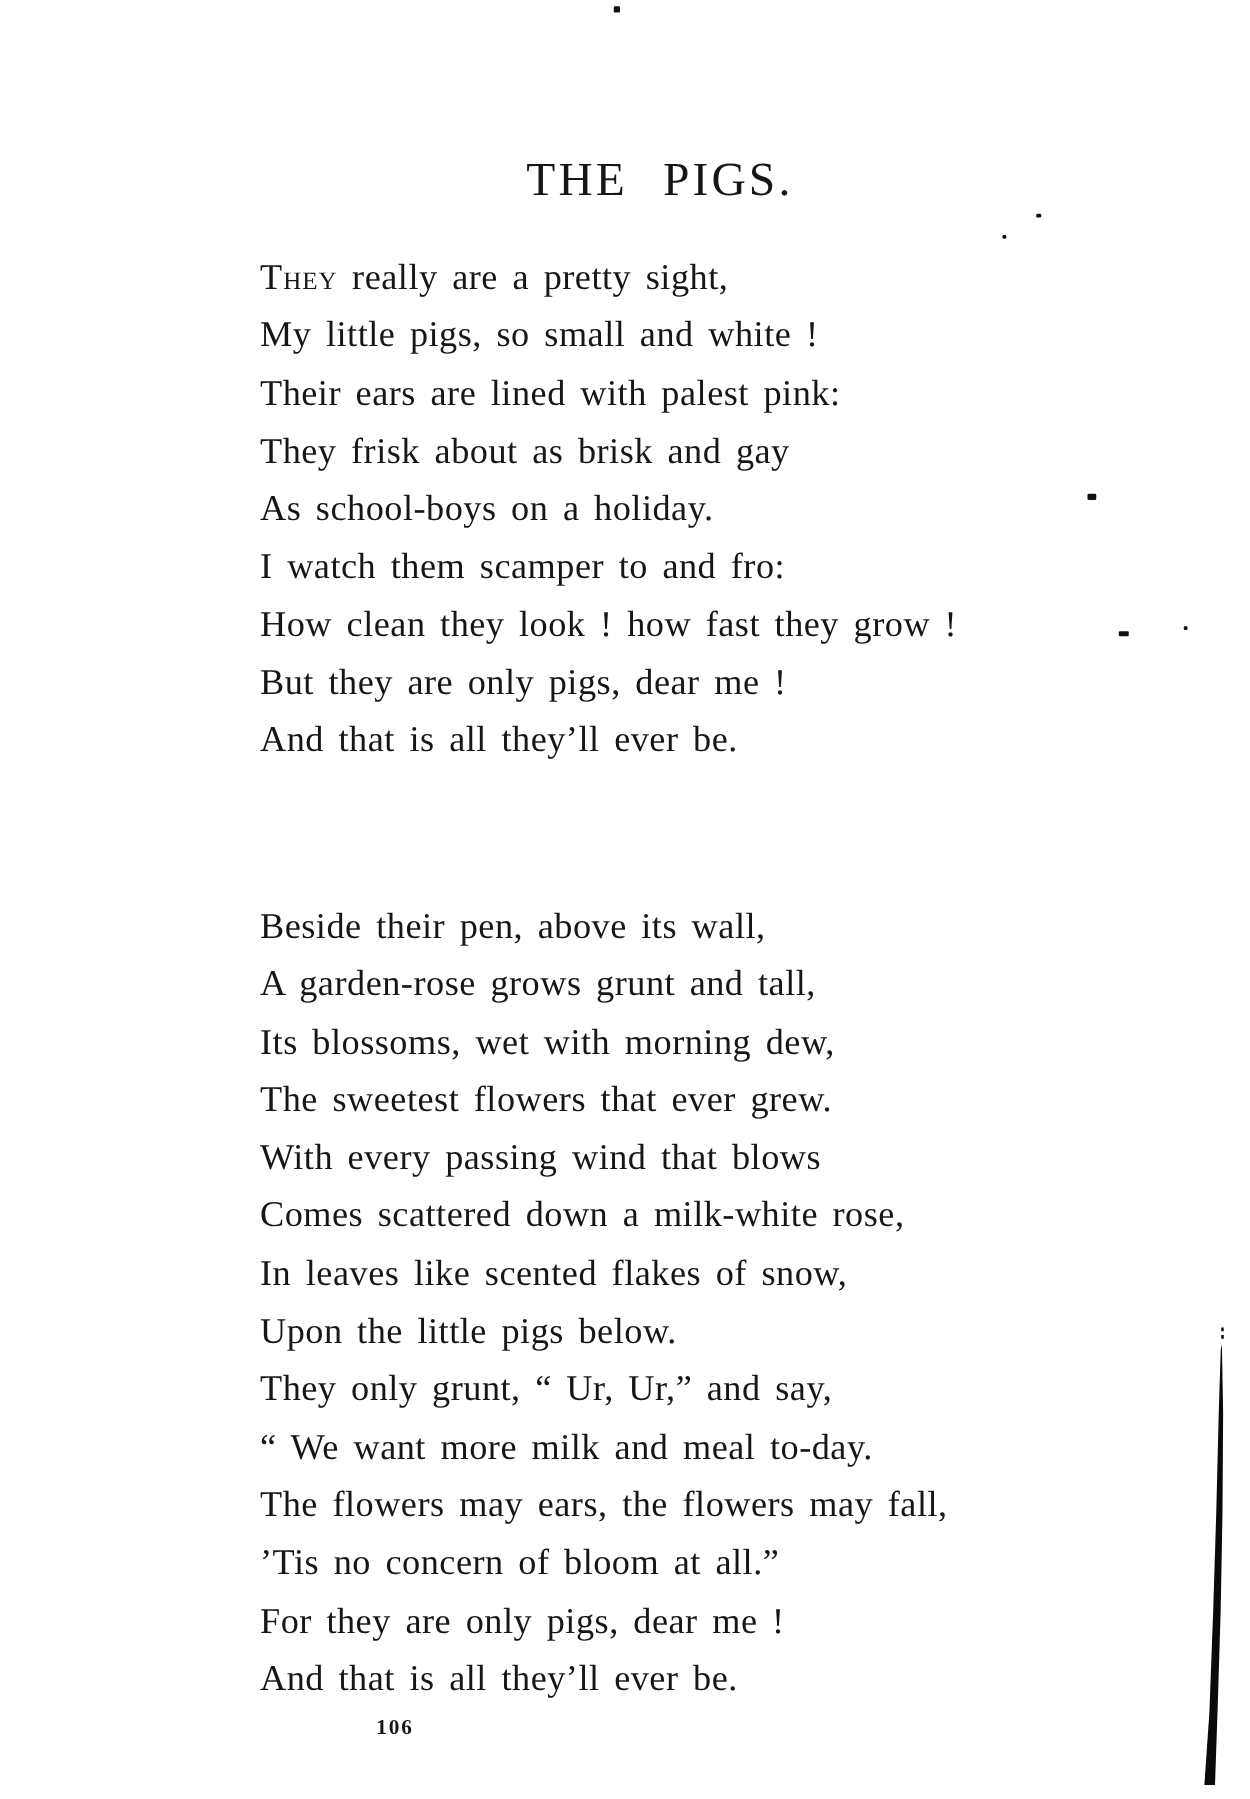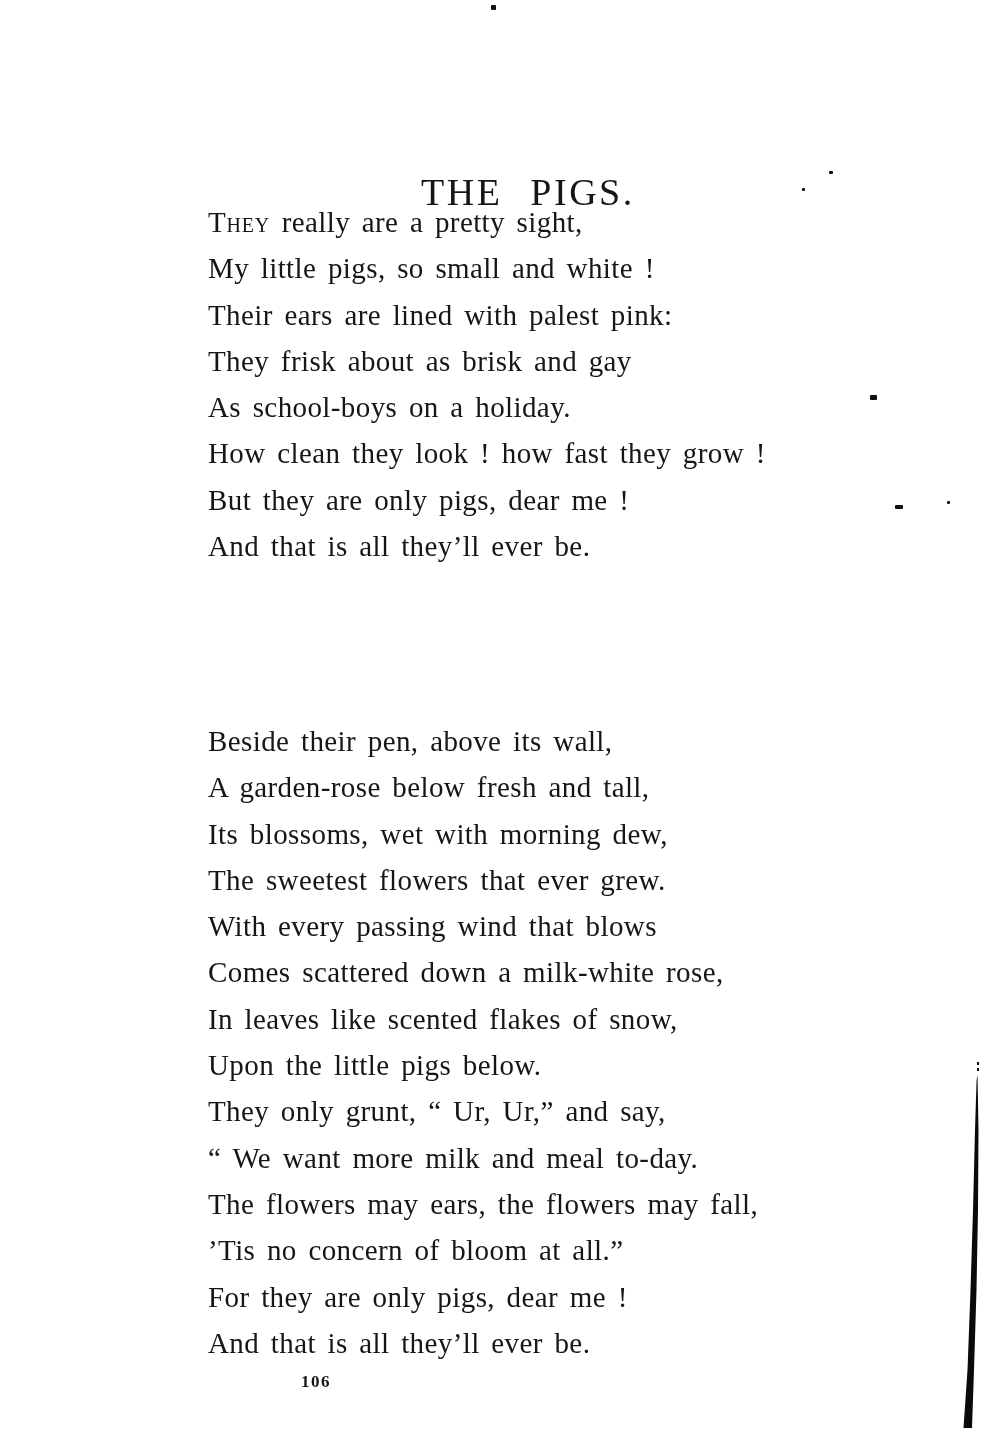--- a/index.html
+++ b/index.html
@@ -11,21 +11,20 @@
     font-family:"Liberation Serif","DejaVu Serif",serif;
     color:#161616;
   }
   .title {
     position:absolute;
     left:421px; top:122px;
     font-size:38px;
     letter-spacing:2.5px;
     word-spacing:16px;
     white-space:nowrap;
-    margin-top:48px;
   }
   .stanza {
     position:absolute;
     left:208px;
     font-size:29px;
     line-height:46.3px;
     letter-spacing:0.4px;
     word-spacing:4px;
     white-space:nowrap;
   }
@@ -62,28 +61,29 @@
 <div class="page">
 
   <div class="title">THE  PIGS.</div>
 
   <div class="stanza stanza-1">
     <div class="line"><span class="lead-word">They</span><span> really are a pretty sight,</span></div>
     <div class="line">My little pigs, so small and white !</div>
     <div class="line">Their ears are lined with palest pink:</div>
     <div class="line">They frisk about as brisk and gay</div>
     <div class="line">As school-boys on a holiday.</div>
+    <div class="line">I watch them scamper to and fro:</div>
     <div class="line">How clean they look !  how fast they grow !</div>
     <div class="line">But they are only pigs, dear me !</div>
     <div class="line">And that is all they’ll ever be.</div>
   </div>
 
   <div class="stanza stanza-2">
     <div class="line">Beside their pen, above its wall,</div>
-    <div class="line">A garden-rose below fresh and tall,</div>
+    <div class="line">A garden-rose grows grunt and tall,</div>
     <div class="line">Its blossoms, wet with morning dew,</div>
     <div class="line">The sweetest flowers that ever grew.</div>
     <div class="line">With every passing wind that blows</div>
     <div class="line">Comes scattered down a milk-white rose,</div>
     <div class="line">In leaves like scented flakes of snow,</div>
     <div class="line">Upon the little pigs below.</div>
     <div class="line">They only grunt, “ Ur, Ur,” and say,</div>
     <div class="line">“ We want more milk and meal to-day.</div>
     <div class="line">The flowers may ears, the flowers may fall,</div>
     <div class="line">’Tis no concern of bloom at all.”</div>

